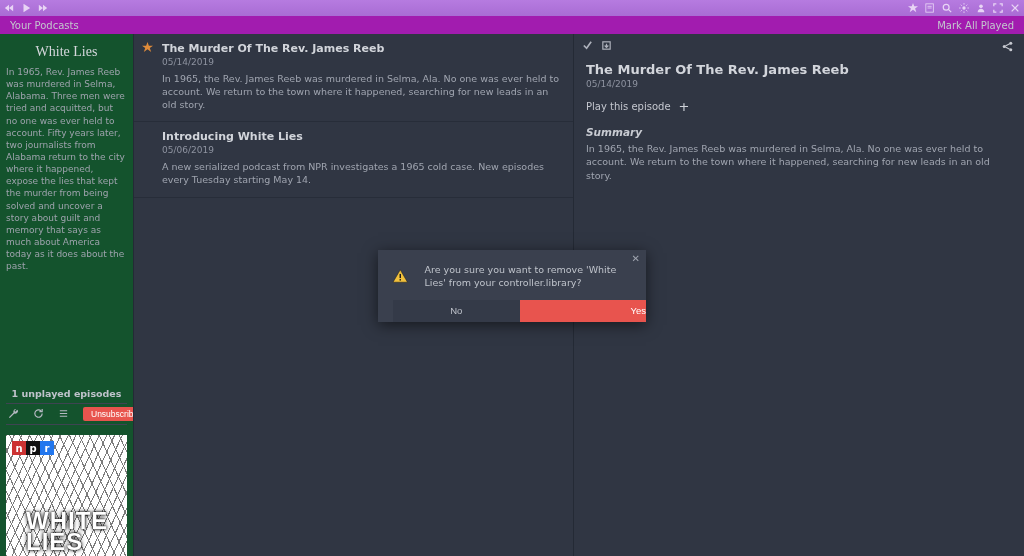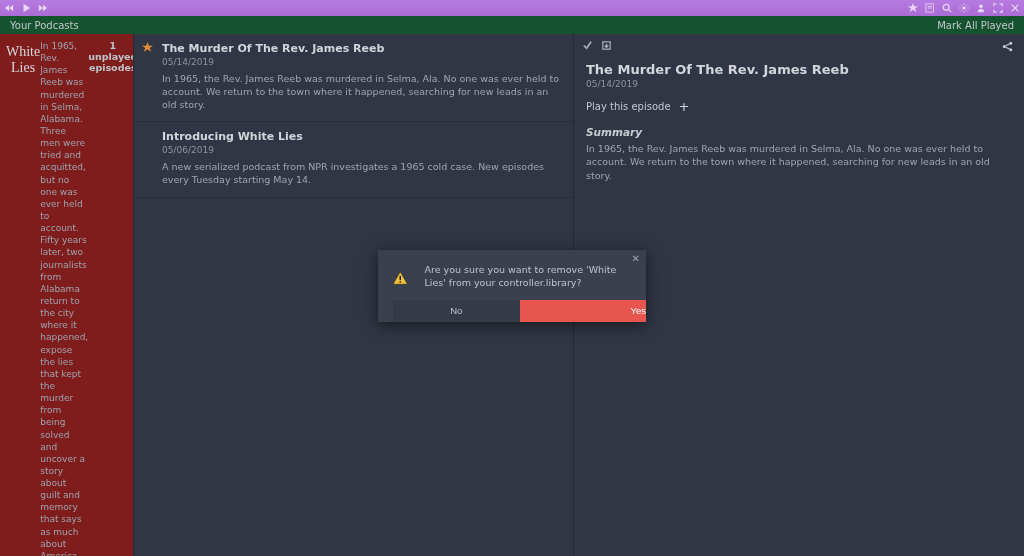--- a/index.html
+++ b/index.html
@@ -4,25 +4,25 @@
 <style>
   * { margin:0; padding:0; box-sizing:border-box; }
   html,body { width:1024px; height:556px; overflow:hidden; font-family:"DejaVu Sans","Segoe UI",Arial,sans-serif; background:#303643; color:#a8acb5; font-size:10px; }
   
   .titlebar { height:16px; background:linear-gradient(#b67be0,#a96cd4); display:flex; align-items:center; padding:0 4px; }
   .titlebar .left, .titlebar .right { display:flex; gap:7px; align-items:center; }
   .titlebar .right { margin-left:auto; }
   .titlebar svg { width:10px; height:10px; display:block; }
   .titlebar .icon { color:#e8d4f5; cursor:pointer; }
   
-  .header { height:18px; background:#14532d; display:flex; align-items:center; font-size:10px; color:#c3c7ce; padding:0 10px; }
+  .header { height:18px; background:#a21caf; display:flex; align-items:center; font-size:10px; color:#c3c7ce; padding:0 10px; }
   .header .right { margin-left:auto; }
   
   .main { display:flex; height:calc(556px - 34px); }
-  .sidebar { width:133px; background:#7f1d1d; display:flex; flex-direction:row; padding:6px 6px 0 6px; }
+  .sidebar { width:133px; background:#14532d; display:flex; flex-direction:column; padding:6px 6px 0 6px; }
   .sidebar h2 { color:#d6d8dd; font-weight:normal; font-size:14px; text-align:center; margin:4px 0 6px; font-family:Georgia,serif; }
   .sidebar .desc { font-size:9px; line-height:1.35; color:#9ea3ad; }
   .sidebar .spacer { flex:1; }
   .sidebar .unplayed { font-size:9.5px; font-weight:bold; color:#bfc3cb; text-align:center; margin-bottom:4px; }
   .sidebar .tools { display:flex; align-items:center; gap:14px; border-top:1px solid #3e4452; border-bottom:1px solid #3e4452; padding:3px 2px; margin-bottom:4px;}
   .sidebar .tools .btn-unsub { margin-left:auto; background:#e8544e; color:#fff; font-size:8.5px; padding:2px 8px; border:none; border-radius:2px; cursor:pointer; }
   .sidebar .tools svg { width:11px; height:11px; color:#b5b9c2; }
   .cover { width:121px; height:121px; background:#fff; position:relative; margin:6px 0 0 0; overflow:hidden;}
   .cover .npr { position:absolute; top:6px; left:6px; display:flex; }
   .cover .npr span { width:14px; height:14px; display:flex; align-items:center; justify-content:center; font-size:10px; font-weight:bold; color:#fff; }
@@ -45,21 +45,21 @@
   .detail .share { position:absolute; top:6px; right:10px; color:#c7cad1; }
   .detail h2 { color:#d2d5db; font-size:13px; font-weight:600; margin:20px 0 2px; }
   .detail .date { font-size:9px; color:#8e93a0; }
   .detail .play { display:inline-flex; align-items:center; gap:8px; margin:10px 0 12px; font-size:10px; color:#c4c7cf; cursor:pointer; }
   .detail .play .plus { font-size:13px; color:#cfd2d9; }
   .detail .sumh { font-size:10.5px; font-weight:bold; color:#c8cbd2; margin-bottom:4px;font-style:italic;}
   .detail .sum { font-size:9.5px; color:#a0a5b0; line-height:1.4; }
   
   .modal { position:absolute; left:378px; top:250px; width:268px; background:#3a404e; box-shadow:0 3px 14px rgba(0,0,0,.55); }
   .modal .close { position:absolute; top:3px; right:6px; color:#9fa4af; font-size:10px; cursor:pointer; }
-  .modal .content { display:flex; padding:14px 14px 10px 14px; gap:16px; align-items:flex-end;}
+  .modal .content { display:flex; padding:14px 14px 10px 14px; gap:16px; align-items:flex-start;}
   .modal .warn { width:28px; height:24px; }
   .modal .msg { font-size:9.5px; color:#bfc3cb; line-height:1.35; }
   .modal .buttons { display:flex; }
   .modal .buttons button { flex:1; height:22px; border:none; font-size:9.5px; cursor:pointer; }
   .modal .no { background:#343a48; color:#bfc3cb;margin-left:15px; }
   .modal .yes { background:#e8544e; color:#fff;text-align:right; }
   .ticon { cursor:pointer; }
 </style>
 </head>
 <body>

